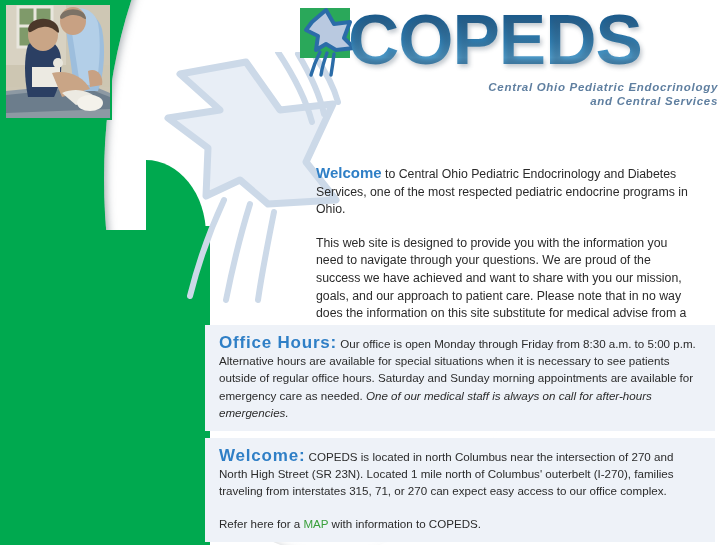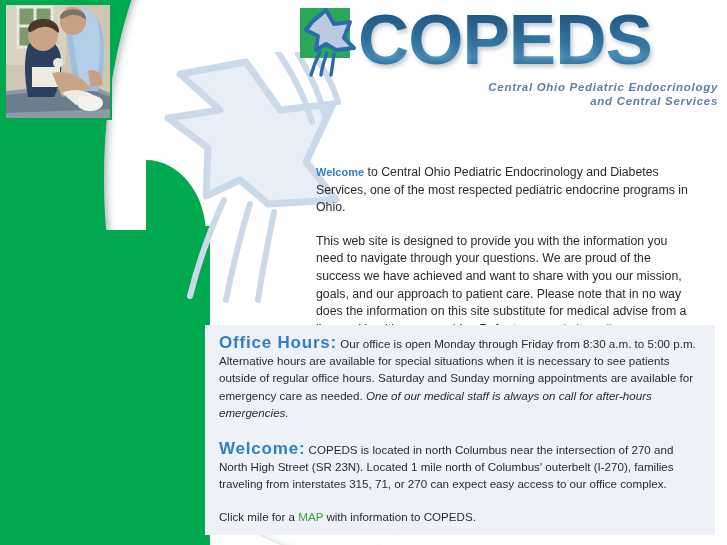--- a/index.html
+++ b/index.html
@@ -129,21 +129,21 @@
   }
   .logo-mark {
     position: absolute;
     left: 0;
     top: 4px;
     width: 72px;
     height: 72px;
   }
   .logo-word {
     position: absolute;
-    left: 62px;
+    left: 52px;
     top: -2px;
     font-size: 71px;
     font-weight: bold;
     letter-spacing: -1px;
     line-height: 80px;
     font-family: "Liberation Sans", sans-serif;
     background: linear-gradient(180deg,#123f63 0%,#1c5f92 22%,#2e7fb4 52%,#4c9bcb 72%,#1f5e8c 96%);
     -webkit-background-clip: text;
     background-clip: text;
     color: transparent;
@@ -170,21 +170,21 @@
     left: 316px;
     top: 164px;
     width: 372px;
     z-index: 12;
     font-size: 12.3px;
     line-height: 17.6px;
     color: #2b2b2b;
   }
   .welcome-lead {
     color: #2f7fc6;
-    font-size: 11px;
+    font-size: 15px;
     font-weight: bold;
   }
   .welcome-block p { margin: 0 0 16px 0; }
   .welcome-block p:last-child { margin-bottom: 0; }
   a.link-green {
     color: #3aa03c;
     text-decoration: none;
   }
 
   
@@ -192,20 +192,21 @@
     position: absolute;
     left: 205px;
     top: 325px;
     width: 510px;
     z-index: 12;
   }
   .card {
     background: #eef2f8;
     padding: 9px 14px 10px 14px;
     box-sizing: border-box;
+    margin-bottom: 7px;
     font-size: 11.6px;
     line-height: 17.2px;
     color: #2b2b2b;
   }
   .card-title {
     color: #2f7fc6;
     font-size: 17px;
     font-weight: bold;
     letter-spacing: 0.8px;
   }
@@ -293,18 +294,18 @@
   </div>
 
   <div class="sections">
 
     <div class="card">
       <p><span class="card-title">Office Hours:</span><span> Our office is open Monday through Friday from 8:30 a.m. to 5:00 p.m. Alternative hours are available for special situations when it is necessary to see patients outside of regular office hours. Saturday and Sunday morning appointments are available for emergency care as needed. </span><em>One of our medical staff is always on call for after-hours emergencies.</em></p>
     </div>
 
     <div class="card">
       <p><span class="card-title">Welcome:</span><span> COPEDS is located in north Columbus near the intersection of 270 and North High Street (SR 23N). Located 1 mile north of Columbus' outerbelt (I-270), families traveling from interstates 315, 71, or 270 can expect easy access to our office complex.</span></p>
-      <p class="spaced"><span>Click mile for a </span><strong class="map-link">MAP</strong><span> with information to COPEDS.</span></p>
+      <p class="spaced"><span>Refer here for a </span><strong class="map-link">MAP</strong><span> with information to COPEDS.</span></p>
     </div>
 
   </div>
 
 </div>
 
 </body></html>

